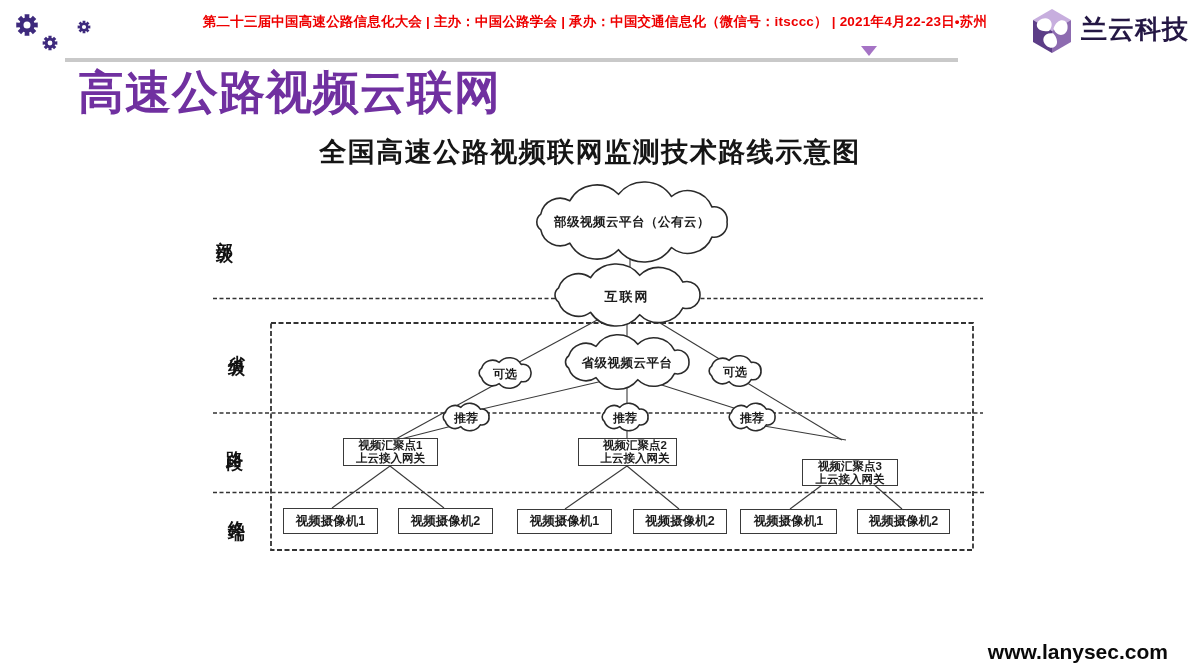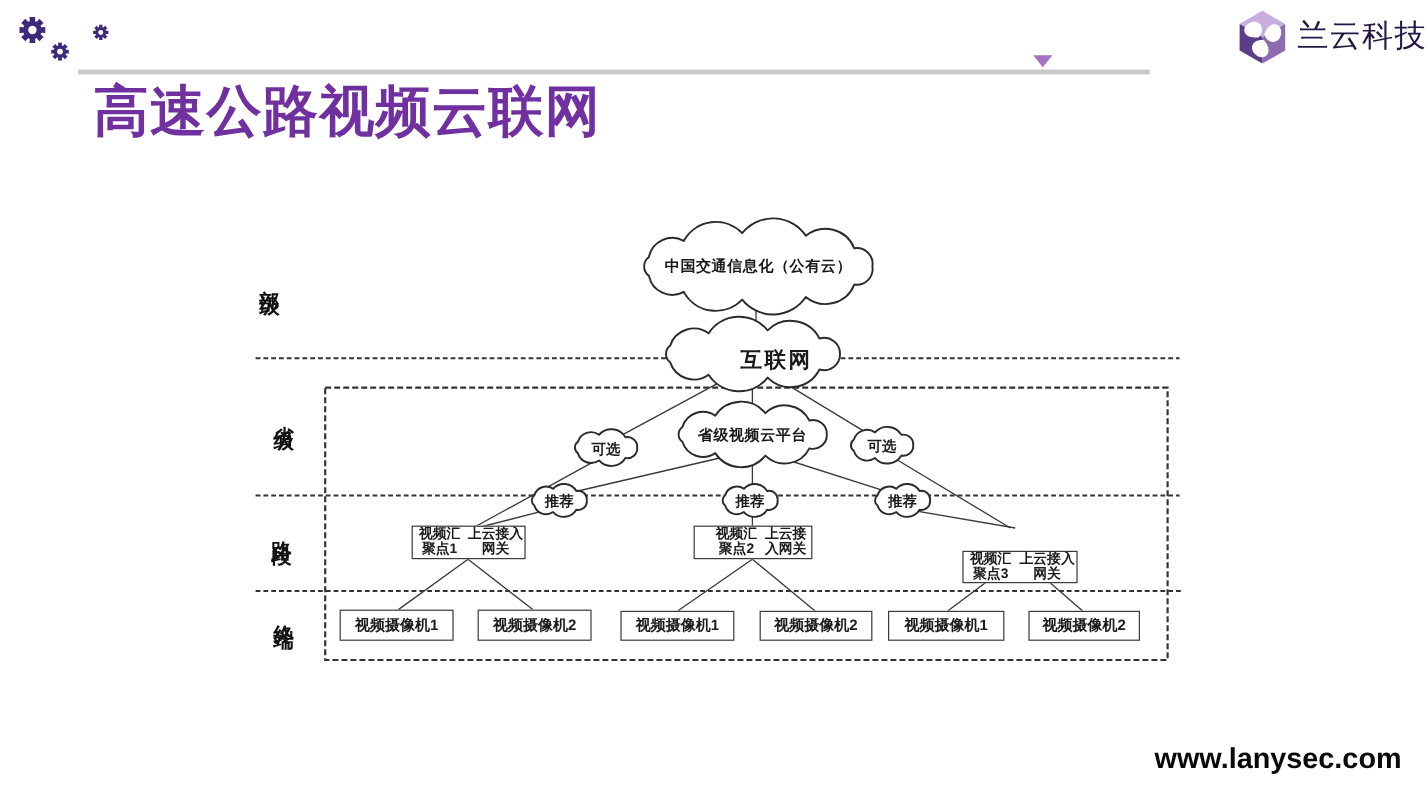--- a/index.html
+++ b/index.html
@@ -2,63 +2,63 @@
 <html><head>
 <meta charset="utf-8">
 <style>
   html,body{margin:0;padding:0;background:#fff;}
   .slide{position:relative;width:1190px;height:669px;background:#ffffff;overflow:hidden;
          font-family:"Liberation Sans",sans-serif;}
   .deco{position:absolute;left:0;top:0;pointer-events:none;}
 
   .banner{position:absolute;left:40px;top:13px;width:1110px;text-align:center;
           font-size:13.5px;font-weight:700;color:#ee0000;letter-spacing:0.2px;}
-  .logo-text{position:absolute;left:1081px;top:12px;font-size:26px;font-weight:400;color:#241744;letter-spacing:1px;}
+  .logo-text{position:absolute;left:1081px;top:12px;font-size:26px;font-weight:700;color:#241744;letter-spacing:1px;}
 
   .rule{position:absolute;left:65px;top:58px;width:893px;height:4px;background:#c9c9c9;}
   .diamond{position:absolute;left:861px;top:46px;width:0;height:0;
            border-left:8px solid transparent;border-right:8px solid transparent;border-top:10px solid #a573c5;}
 
   .page-title{position:absolute;left:78px;top:62px;margin:0;font-size:46px;font-weight:800;
               color:#7030a0;letter-spacing:1px;}
 
   .dg-title{position:absolute;left:180px;top:134px;width:820px;text-align:center;
             font-size:27px;font-weight:700;font-family:"Liberation Serif",serif;
             color:#151515;letter-spacing:1.5px;}
 
   .level{position:absolute;writing-mode:vertical-rl;text-orientation:upright;
          font-size:17px;font-weight:700;color:#111;letter-spacing:4px;line-height:22px;}
   .lv0{left:213px;top:228px;} .lv1{left:225px;top:341px;} .lv2{left:223px;top:436px;} .lv3{left:225px;top:506px;}
 
   .clabel{position:absolute;text-align:center;font-weight:700;color:#1a1a1a;}
   .cl-ministry{left:522px;top:214px;width:220px;font-size:12.5px;letter-spacing:0.5px;}
-  .cl-internet{left:577px;top:288px;width:100px;font-size:18px;letter-spacing:2px;text-align:right;}
+  .cl-internet{left:577px;top:288px;width:100px;font-size:13px;letter-spacing:2px;}
   .cl-provincial{left:557px;top:355px;width:140px;font-size:12.5px;letter-spacing:0.5px;}
   .cl-optL{left:480px;top:366px;width:50px;font-size:12px;}
   .cl-optR{left:710px;top:364px;width:50px;font-size:12px;}
   .cl-recL{left:441px;top:410px;width:50px;font-size:12px;}
   .cl-recM{left:600px;top:410px;width:50px;font-size:12px;}
   .cl-recR{left:727px;top:410px;width:50px;font-size:12px;}
 
   .box{position:absolute;background:#fff;border:1.4px solid #3a3a3a;box-sizing:border-box;
-       display:flex;flex-direction:row;align-items:center;justify-content:center;
+       display:flex;flex-direction:column;align-items:center;justify-content:center;
        color:#1c1c1c;font-weight:700;text-align:center;}
   .gw{font-size:11.5px;line-height:13px;}
   .gw1{left:343px;top:438px;width:95px;height:28px;}
   .gw2{left:578px;top:438px;width:99px;height:28px;padding-left:15px;}
   .gw3{left:802px;top:459px;width:96px;height:27px;}
   .cam{font-size:12.5px;}
   .cam0{left:283px;top:508px;width:95px;height:26px;}
   .cam1{left:398px;top:508px;width:95px;height:26px;}
   .cam2{left:517px;top:509px;width:95px;height:25px;}
   .cam3{left:633px;top:509px;width:94px;height:25px;}
   .cam4{left:740px;top:509px;width:97px;height:25px;}
   .cam5{left:857px;top:509px;width:93px;height:25px;}
 
-  .footer{position:absolute;right:22px;top:619px;font-size:24px;font-weight:700;color:#0a0a0a;margin-left:15px;}
+  .footer{position:absolute;right:22px;top:640px;font-size:21px;font-weight:700;color:#0a0a0a;margin-left:15px;}
 </style>
 </head>
 <body>
 
 <div class="slide">
 
   <svg class="deco" width="1190" height="669" viewBox="0 0 1190 669">
 
     <g id="gears" fill="#3e2a7d">
         <path d="M37.74,22.60 L37.74,27.40 L34.36,27.26 L33.80,28.60 L36.29,30.89 L32.89,34.29 L30.60,31.80 L29.26,32.36 L29.40,35.74 L24.60,35.74 L24.74,32.36 L23.40,31.80 L21.11,34.29 L17.71,30.89 L20.20,28.60 L19.64,27.26 L16.26,27.40 L16.26,22.60 L19.64,22.74 L20.20,21.40 L17.71,19.11 L21.11,15.71 L23.40,18.20 L24.74,17.64 L24.60,14.26 L29.40,14.26 L29.26,17.64 L30.60,18.20 L32.89,15.71 L36.29,19.11 L33.80,21.40 L34.36,22.74 Z M30.52,25 A3.52,3.52 0 1,0 23.48,25 A3.52,3.52 0 1,0 30.52,25 Z" fill-rule="evenodd"></path>
@@ -109,33 +109,35 @@
         <path d="M700.0,295.0 A13.3,13.3 0 0,1 682.9,307.9 A27.1,27.1 0 0,1 639.7,314.7 A30.5,30.5 0 0,1 590.5,312.3 A20.9,20.9 0 0,1 558.4,301.8 A8.5,8.5 0 0,1 558.4,288.2 A20.9,20.9 0 0,1 590.5,277.7 A30.5,30.5 0 0,1 639.7,275.3 A27.1,27.1 0 0,1 682.9,282.1 A13.3,13.3 0 0,1 700.0,295.0 Z"></path>
         <path d="M689.0,362.0 A11.5,11.5 0 0,1 674.5,373.6 A23.1,23.1 0 0,1 637.8,379.7 A25.9,25.9 0 0,1 596.0,377.6 A17.9,17.9 0 0,1 568.7,368.2 A7.6,7.6 0 0,1 568.7,355.8 A17.9,17.9 0 0,1 596.0,346.4 A25.9,25.9 0 0,1 637.8,344.3 A23.1,23.1 0 0,1 674.5,350.4 A11.5,11.5 0 0,1 689.0,362.0 Z"></path>
         <path d="M531.0,373.0 A8.1,8.1 0 0,1 521.2,381.6 A13.7,13.7 0 0,1 499.2,383.7 A11.5,11.5 0 0,1 481.6,377.8 A5.9,5.9 0 0,1 481.6,368.2 A11.5,11.5 0 0,1 499.2,362.3 A13.7,13.7 0 0,1 521.2,364.4 A8.1,8.1 0 0,1 531.0,373.0 Z"></path>
         <path d="M761.0,371.0 A8.1,8.1 0 0,1 751.2,379.6 A13.7,13.7 0 0,1 729.2,381.7 A11.5,11.5 0 0,1 711.6,375.8 A5.9,5.9 0 0,1 711.6,366.2 A11.5,11.5 0 0,1 729.2,360.3 A13.7,13.7 0 0,1 751.2,362.4 A8.1,8.1 0 0,1 761.0,371.0 Z"></path>
         <path d="M489.0,417.0 A7.2,7.2 0 0,1 480.3,424.8 A12.1,12.1 0 0,1 460.9,426.7 A10.2,10.2 0 0,1 445.3,421.3 A5.4,5.4 0 0,1 445.3,412.7 A10.2,10.2 0 0,1 460.9,407.3 A12.1,12.1 0 0,1 480.3,409.2 A7.2,7.2 0 0,1 489.0,417.0 Z"></path>
         <path d="M648.0,417.0 A7.2,7.2 0 0,1 639.3,424.8 A12.1,12.1 0 0,1 619.9,426.7 A10.2,10.2 0 0,1 604.3,421.3 A5.4,5.4 0 0,1 604.3,412.7 A10.2,10.2 0 0,1 619.9,407.3 A12.1,12.1 0 0,1 639.3,409.2 A7.2,7.2 0 0,1 648.0,417.0 Z"></path>
         <path d="M775.0,417.0 A7.2,7.2 0 0,1 766.3,424.8 A12.1,12.1 0 0,1 746.9,426.7 A10.2,10.2 0 0,1 731.3,421.3 A5.4,5.4 0 0,1 731.3,412.7 A10.2,10.2 0 0,1 746.9,407.3 A12.1,12.1 0 0,1 766.3,409.2 A7.2,7.2 0 0,1 775.0,417.0 Z"></path>
       </g>
   </svg>
 
+  <div class="banner">第二十三届中国高速公路信息化大会 | 主办：中国公路学会 | 承办：中国交通信息化（微信号：itsccc） | 2021年4月22-23日•苏州</div>
   <div class="logo-text">兰云科技</div>
 
   <div class="rule"></div>
   <div class="diamond"></div>
   <h1 class="page-title">高速公路视频云联网</h1>
 
+  <div class="dg-title">全国高速公路视频联网监测技术路线示意图</div>
 
   <div class="level lv0">部级</div>
   <div class="level lv1">省级</div>
   <div class="level lv2">路段</div>
   <div class="level lv3">终端</div>
 
-  <div class="clabel cl-ministry">中国交通信息化（公有云）</div>
+  <div class="clabel cl-ministry">部级视频云平台（公有云）</div>
   <div class="clabel cl-internet">互联网</div>
   <div class="clabel cl-provincial">省级视频云平台</div>
   <div class="clabel cl-optL">可选</div>
   <div class="clabel cl-optR">可选</div>
   <div class="clabel cl-recL">推荐</div>
   <div class="clabel cl-recM">推荐</div>
   <div class="clabel cl-recR">推荐</div>
 
   <div class="box gw gw1">
     <span>视频汇聚点1</span>

